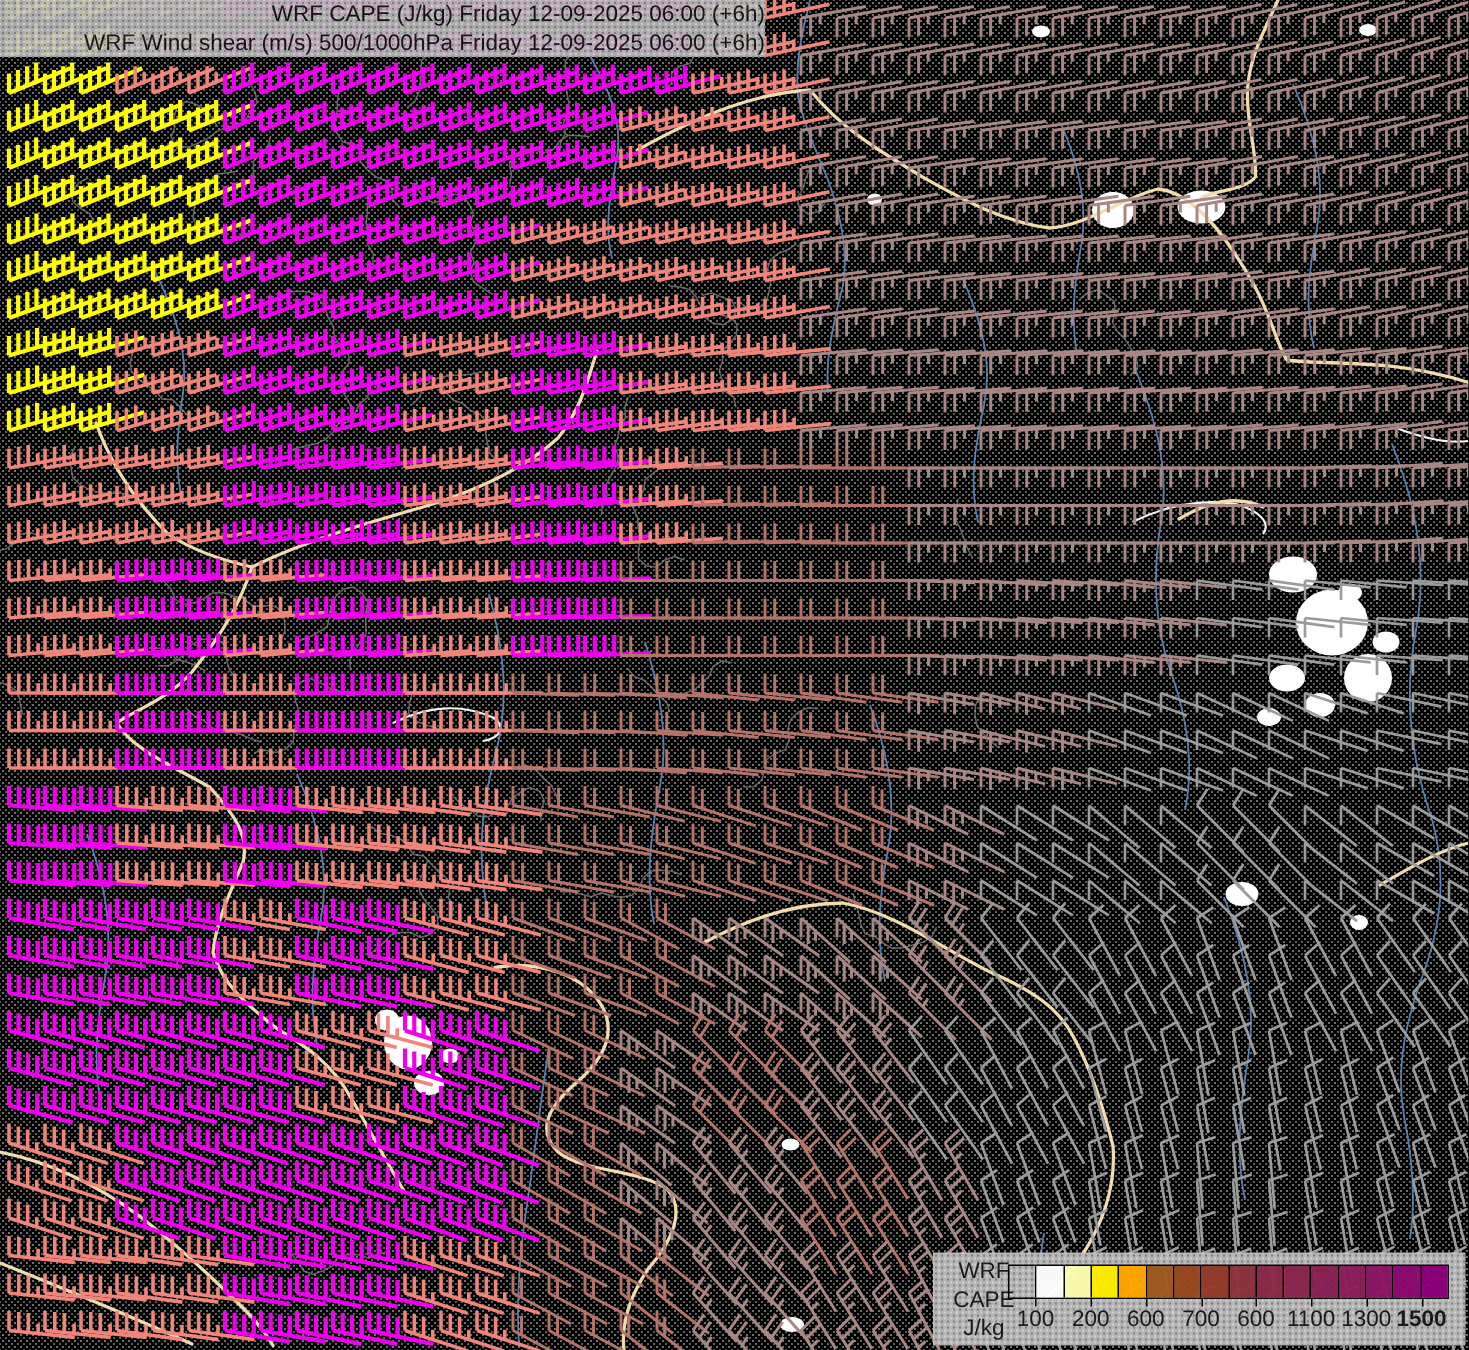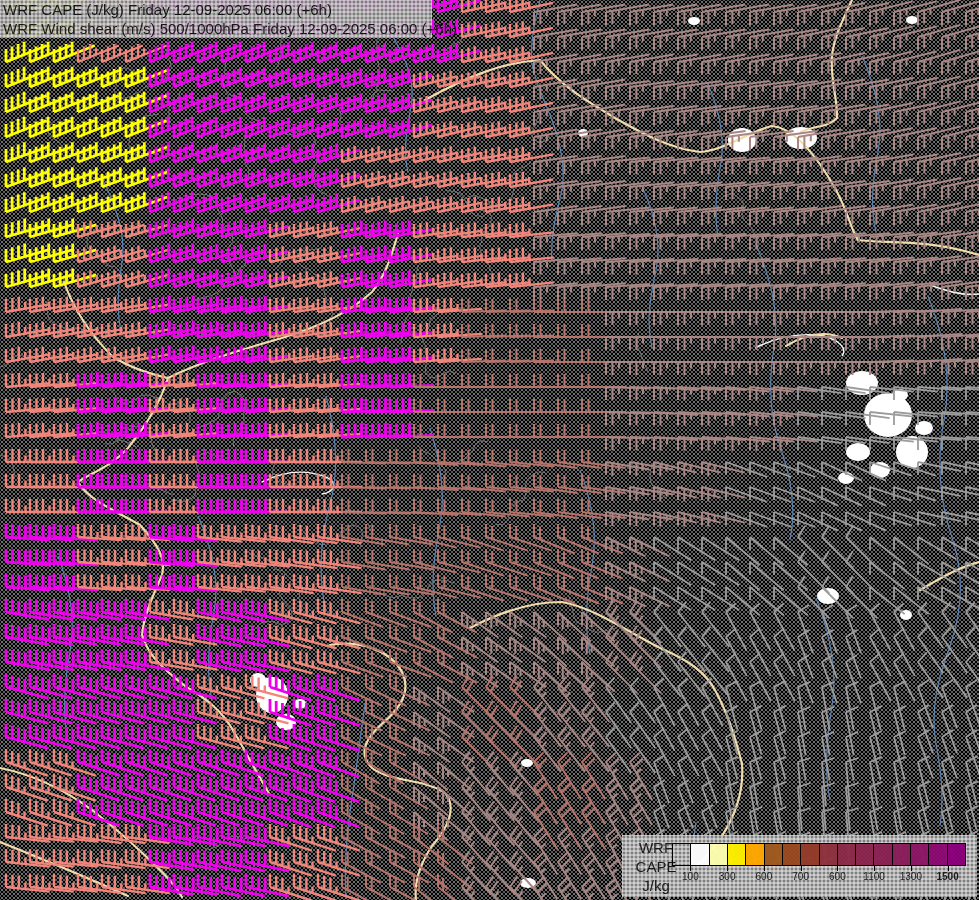--- a/index.html
+++ b/index.html
@@ -16,42 +16,42 @@
   #map-svg{position:absolute;left:0;top:0;}
   .gray-panel{
     background-color:#b9b9b9;
     background-image:
       radial-gradient(circle, rgba(84,84,84,.55) .8px, transparent .9px),
       radial-gradient(circle, rgba(238,238,238,.55) .8px, transparent .9px);
     background-size:4px 4px,4px 4px;
     background-position:0 0,2px 2px;
   }
   #title-panel{
-    position:absolute;left:0;top:0;width:432px;height:38px;
+    position:absolute;left:0;top:0;width:510px;height:38px;
     opacity:.92;color:#111;font-size:15px;line-height:18.5px;
-    padding:1px 0 0 3px;box-sizing:border-box;white-space:nowrap;
+    padding:1px 0 0 3px;box-sizing:border-box;white-space:nowrap;text-align:right;
   }
   #legend{
     position:absolute;left:622px;top:835px;width:355px;height:62px;
     opacity:.97;color:#000;
   }
   #legend-label{
     position:absolute;left:8px;top:3px;width:52px;text-align:center;
     font-size:15px;line-height:19px;color:#1a1a1a;
   }
   #legend-bar{
     position:absolute;left:50px;top:8px;width:294px;height:23px;
     display:flex;border:1px solid #000;box-sizing:border-box;
   }
   .legend-cell{flex:1 1 0;border-right:1px solid #000;}
   .legend-cell:last-child{border-right:none;}
   .legend-tick{position:absolute;width:1px;height:5px;background:#000;top:31px;}
   .legend-tick-label{
     position:absolute;top:36px;width:44px;margin-left:-22px;text-align:center;
-    font-size:10px;color:#1a1a1a;
+    font-size:15px;color:#1a1a1a;
   }
 </style>
 </head>
 <body>
 
 <div id="stage">
 
   <svg id="map-svg" width="979" height="900" viewBox="0 0 979 900">
     <g id="contours-layer" fill="none" stroke-width="1" opacity="0.72" stroke="#8b8b8b">
         <path d="M327.4,195.6L321.5,191.9L315.7,187.9L313.4,181.3L316.0,174.8L313.6,168.2L316.9,162.0L316.9,155.0L313.4,149.0L315.6,142.3L312.7,136.0L308.5,130.3L301.6,129.3L295.8,133.2L289.1,135.2L282.7,132.3L278.7,126.5L277.3,119.7"></path>
@@ -1671,21 +1671,21 @@
         <div class="legend-cell" style="background: rgb(140, 35, 85);"></div>
         <div class="legend-cell" style="background: rgb(140, 31, 92);"></div>
         <div class="legend-cell" style="background: rgb(141, 23, 102);"></div>
         <div class="legend-cell" style="background: rgb(142, 11, 114);"></div>
         <div class="legend-cell" style="background: rgb(141, 0, 124);"></div>
       </div>
     <div id="legend-ticks">
         <div class="legend-tick" style="left: 68.375px;"></div>
         <div class="legend-tick-label" style="left: 68.375px;">100</div>
         <div class="legend-tick" style="left: 105.125px;"></div>
-        <div class="legend-tick-label" style="left: 105.125px;">300</div>
+        <div class="legend-tick-label" style="left: 105.125px;">200</div>
         <div class="legend-tick" style="left: 141.875px;"></div>
         <div class="legend-tick-label" style="left: 141.875px;">600</div>
         <div class="legend-tick" style="left: 178.625px;"></div>
         <div class="legend-tick-label" style="left: 178.625px;">700</div>
         <div class="legend-tick" style="left: 215.375px;"></div>
         <div class="legend-tick-label" style="left: 215.375px;">600</div>
         <div class="legend-tick" style="left: 252.125px;"></div>
         <div class="legend-tick-label" style="left: 252.125px;">1100</div>
         <div class="legend-tick" style="left: 288.875px;"></div>
         <div class="legend-tick-label" style="left: 288.875px;">1300</div>

